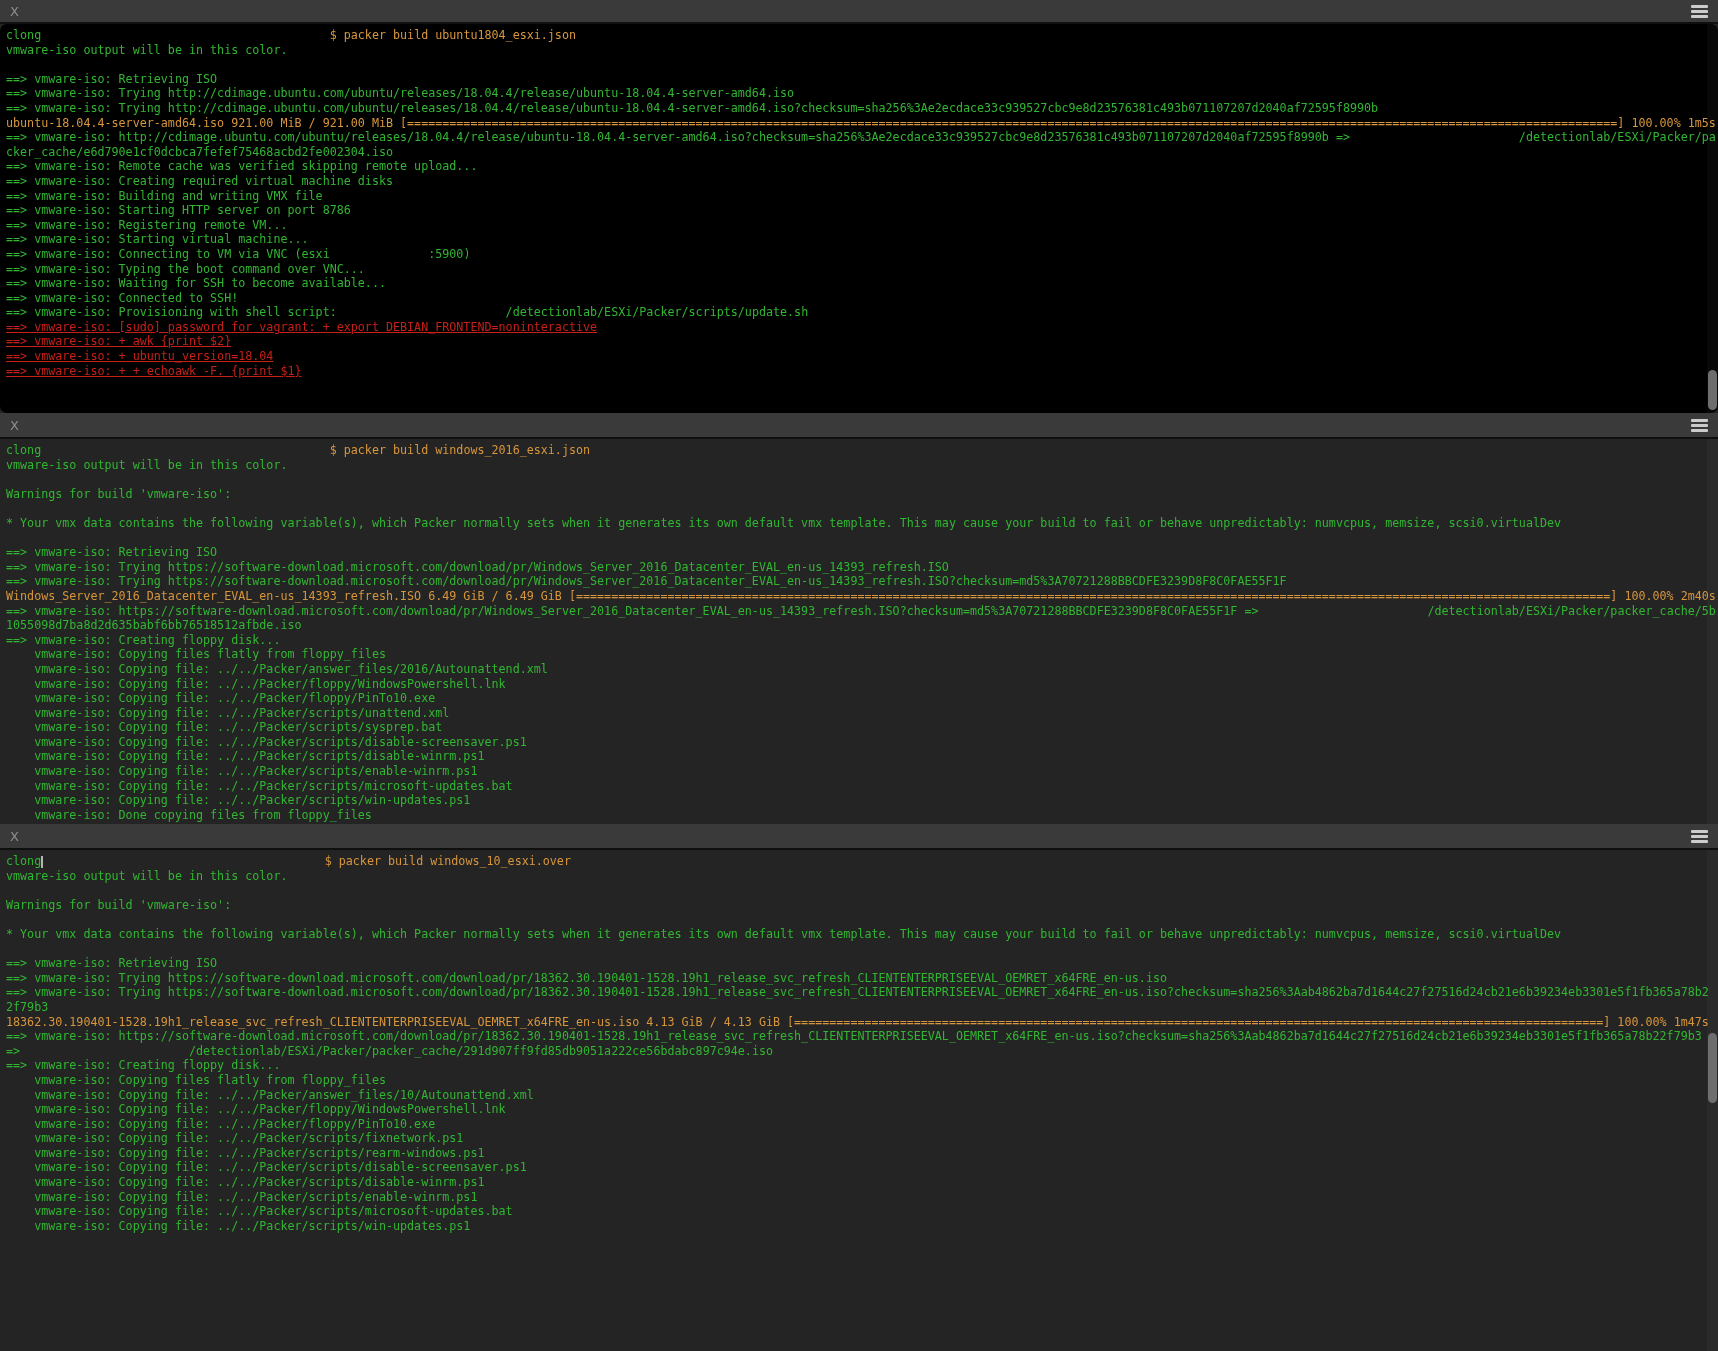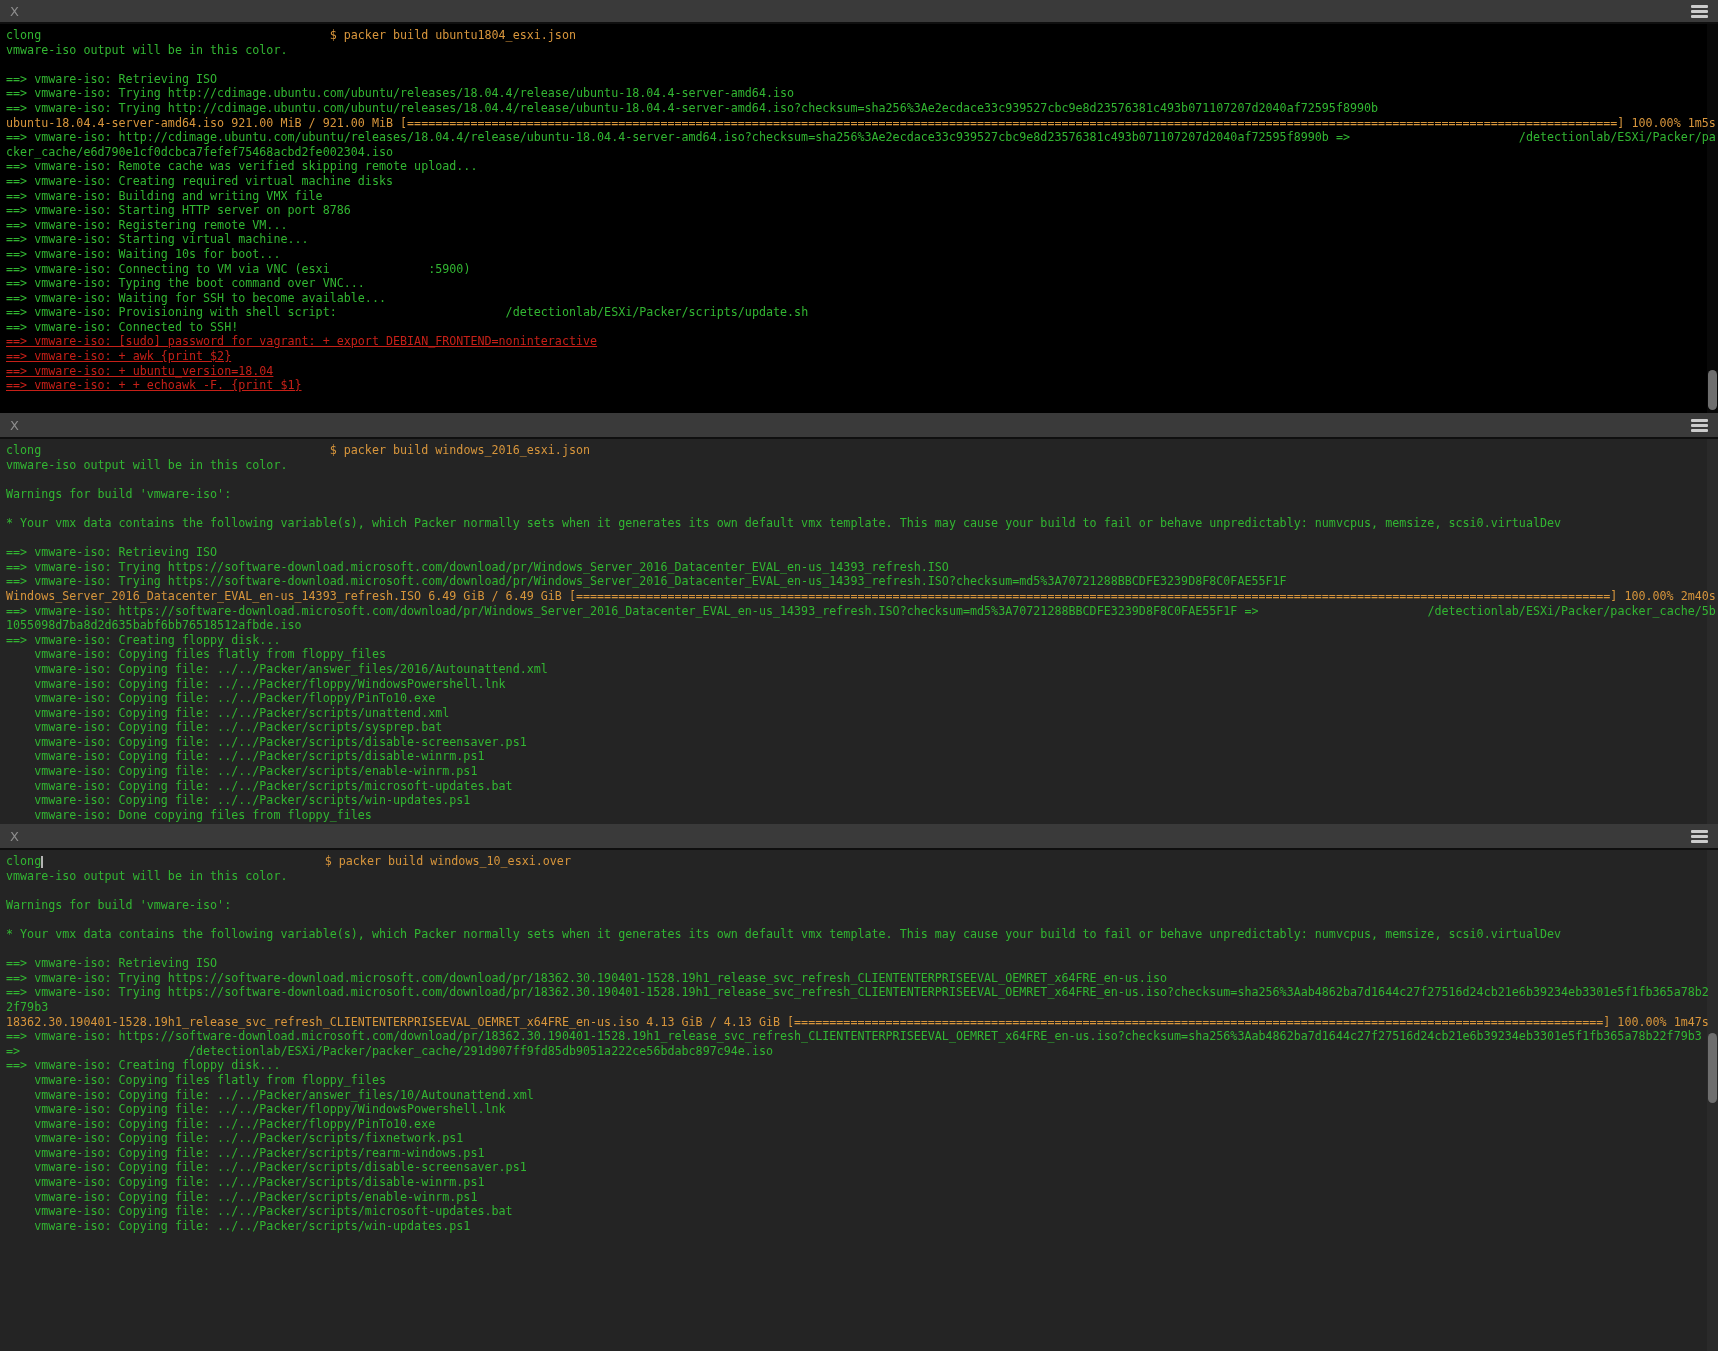--- a/index.html
+++ b/index.html
@@ -11,21 +11,21 @@
     display:flex;align-items:center;justify-content:space-between;padding:0 10px;
   }
   .pane2 .titlebar,.pane3 .titlebar{height:24px;}
   .close{
     color:#8d8d8d;font-size:13px;line-height:1;font-family:"DejaVu Sans","Liberation Sans",sans-serif;
     cursor:default;user-select:none;
   }
   .menu{display:flex;flex-direction:column;gap:2px;width:17px;}
   .menu i{display:block;height:3px;background:#cccccc;border-radius:1px;}
   .content{position:relative;overflow:hidden;padding:4px 0 0 6px;}
-  .pane1 .content{height:385px;background:#000000;}
+  .pane1 .content{height:385px;background:#000000;border-radius:7px;}
   .pane2 .content{height:381px;background:#242424;}
   .pane3 .content{height:509px;background:#242424;}
   .line{height:14.6px;line-height:14.6px;font-size:11.7px;white-space:pre;}
   .g{color:#32b632;}
   .o{color:#d8963c;}
   .r{color:#c62018;text-decoration:underline;}
   .cursor{display:inline-block;width:2px;height:12px;background:#b4b4b4;vertical-align:text-bottom;}
   .scrolltrack{position:absolute;top:0;right:0;width:11px;height:100%;background:rgba(255,255,255,0.03);}
   .scrollthumb{position:absolute;right:1px;width:9px;border-radius:4.5px;background:#6e6e6e;}
   .pane1 .scrollthumb{bottom:3px;height:40px;}
@@ -57,26 +57,25 @@
         <div class="line"><span class="g">==&gt; vmware-iso: Trying http://cdimage.ubuntu.com/ubuntu/releases/18.04.4/release/ubuntu-18.04.4-server-amd64.iso?checksum=sha256%3Ae2ecdace33c939527cbc9e8d23576381c493b071107207d2040af72595f8990b</span></div>
         <div class="line"><span class="o">ubuntu-18.04.4-server-amd64.iso 921.00 MiB / 921.00 MiB [============================================================================================================================================================================] 100.00% 1m5s</span></div>
         <div class="line"><span class="g">==&gt; vmware-iso: http://cdimage.ubuntu.com/ubuntu/releases/18.04.4/release/ubuntu-18.04.4-server-amd64.iso?checksum=sha256%3Ae2ecdace33c939527cbc9e8d23576381c493b071107207d2040af72595f8990b =&gt;</span><span class="g">                        </span><span class="g">/detectionlab/ESXi/Packer/pa</span></div>
         <div class="line"><span class="g">cker_cache/e6d790e1cf0dcbca7fefef75468acbd2fe002304.iso</span></div>
         <div class="line"><span class="g">==&gt; vmware-iso: Remote cache was verified skipping remote upload...</span></div>
         <div class="line"><span class="g">==&gt; vmware-iso: Creating required virtual machine disks</span></div>
         <div class="line"><span class="g">==&gt; vmware-iso: Building and writing VMX file</span></div>
         <div class="line"><span class="g">==&gt; vmware-iso: Starting HTTP server on port 8786</span></div>
         <div class="line"><span class="g">==&gt; vmware-iso: Registering remote VM...</span></div>
         <div class="line"><span class="g">==&gt; vmware-iso: Starting virtual machine...</span></div>
-        <div class="line"><span class="g">==&gt; vmware-iso: Waiting 10s for boot...</span></div>
         <div class="line"><span class="g">==&gt; vmware-iso: Connecting to VM via VNC (esxi</span><span class="g">              </span><span class="g">:5900)</span></div>
         <div class="line"><span class="g">==&gt; vmware-iso: Typing the boot command over VNC...</span></div>
         <div class="line"><span class="g">==&gt; vmware-iso: Waiting for SSH to become available...</span></div>
+        <div class="line"><span class="g">==&gt; vmware-iso: Connected to SSH!</span></div>
         <div class="line"><span class="g">==&gt; vmware-iso: Provisioning with shell script:</span><span class="g">                        </span><span class="g">/detectionlab/ESXi/Packer/scripts/update.sh</span></div>
-        <div class="line"><span class="g">==&gt; vmware-iso: Connected to SSH!</span></div>
         <div class="line"><span class="r">==&gt; vmware-iso: [sudo] password for vagrant: + export DEBIAN_FRONTEND=noninteractive</span></div>
         <div class="line"><span class="r">==&gt; vmware-iso: + awk {print $2}</span></div>
         <div class="line"><span class="r">==&gt; vmware-iso: + ubuntu_version=18.04</span></div>
         <div class="line"><span class="r">==&gt; vmware-iso: + + echoawk -F. {print $1}</span></div>
       </div>
   </div>
 
   <div class="pane pane2">
     <div class="titlebar">
       <span class="close">X</span>

